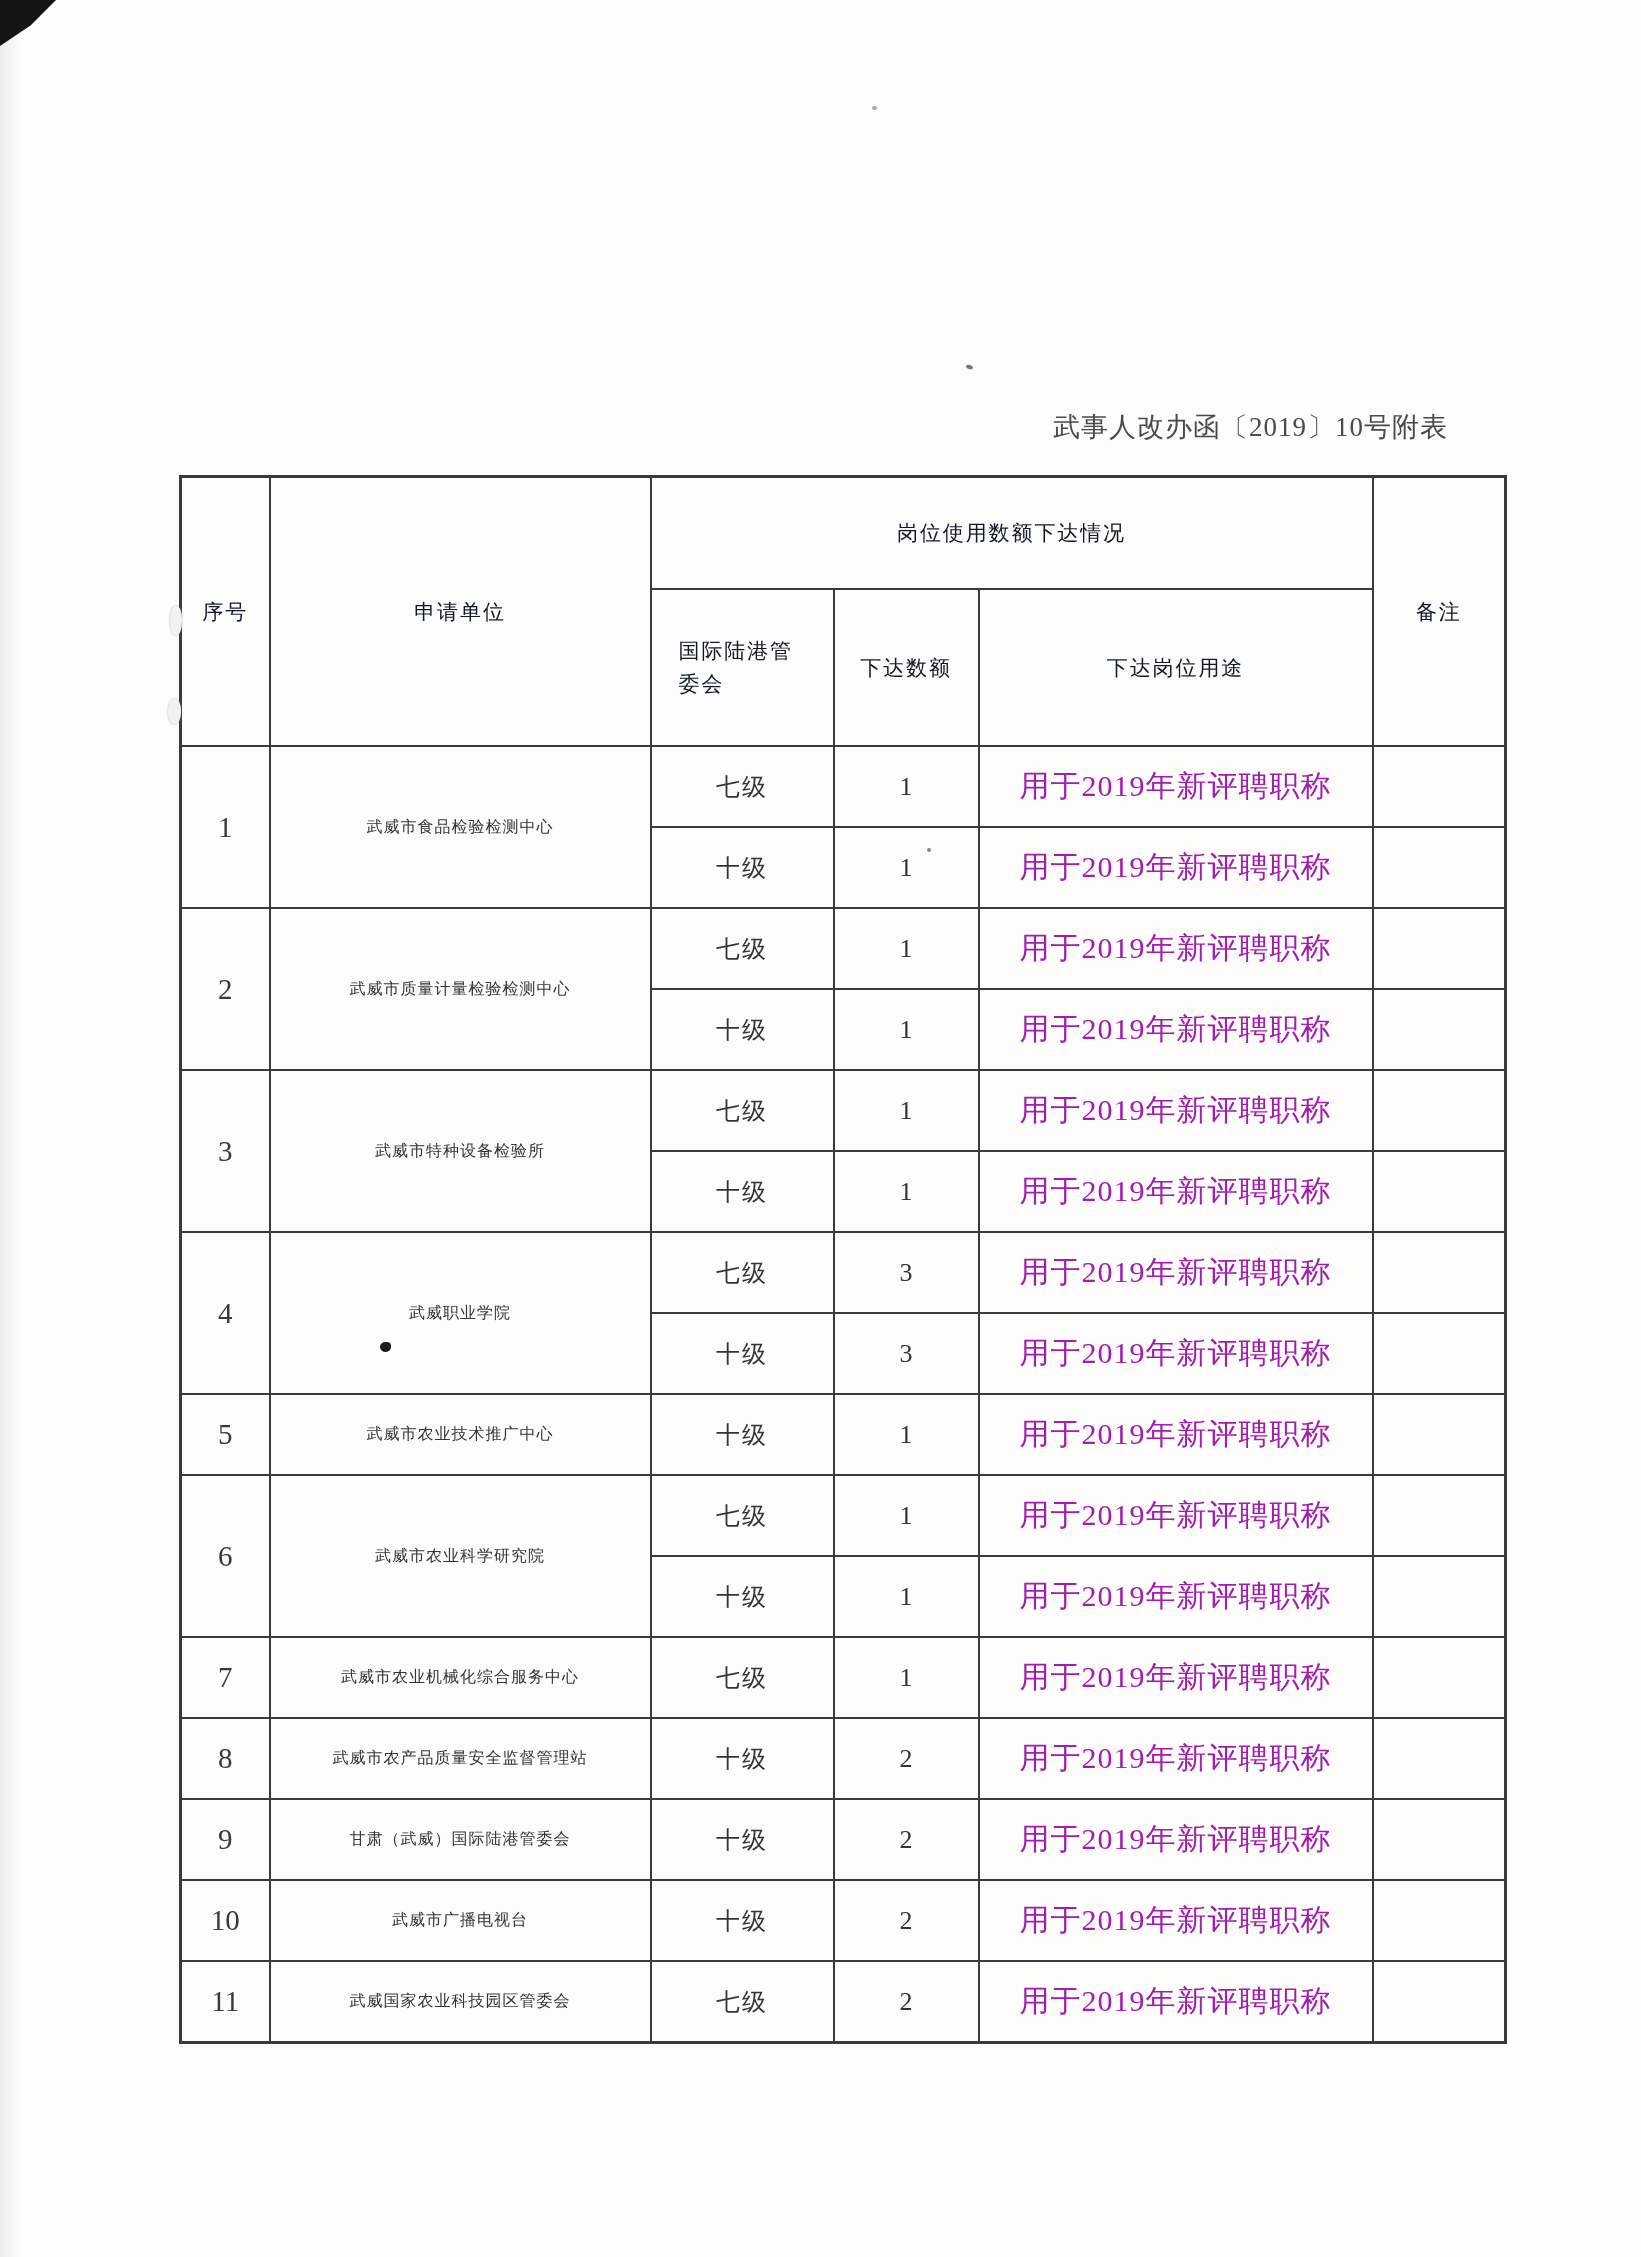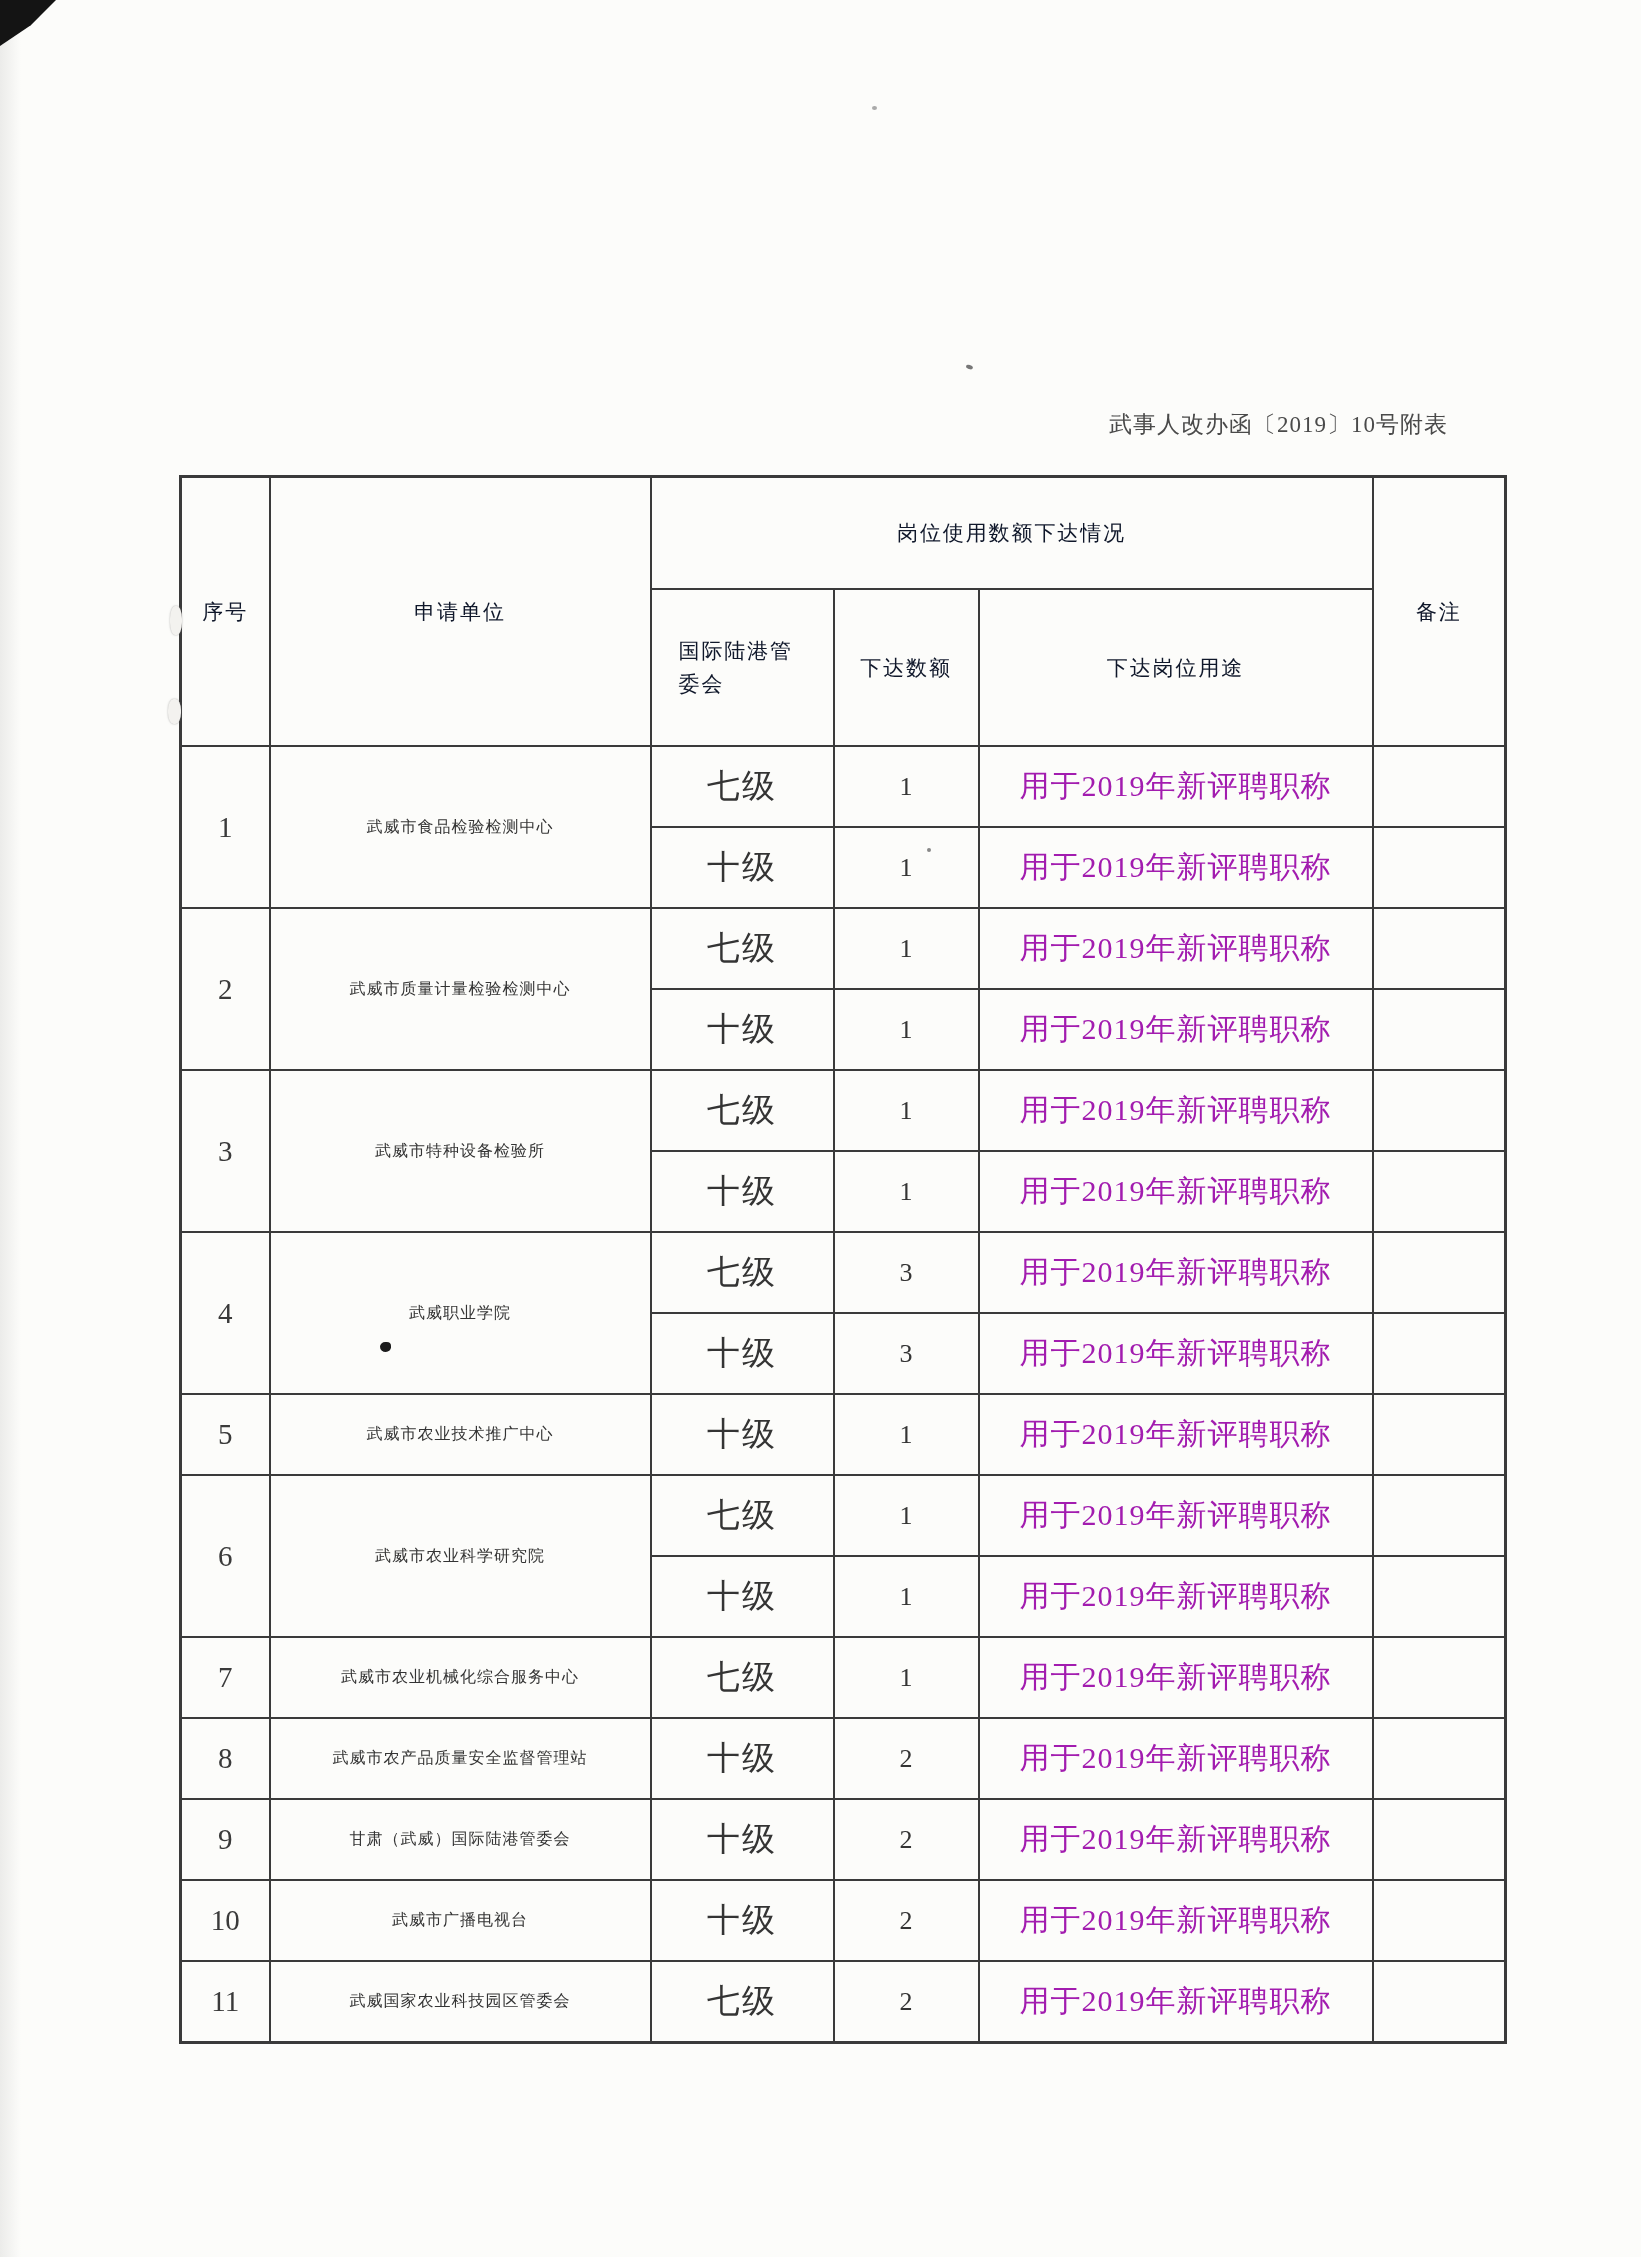--- a/index.html
+++ b/index.html
@@ -20,21 +20,21 @@
     background:linear-gradient(to right, rgba(90,90,90,0.10), rgba(90,90,90,0));
   }
   .title {
     position:absolute; left:0; top:288; width:1641px;
     margin:0; text-align:center;
     font-size:56px; font-weight:bold; letter-spacing:3.9px;
     color:#2d2d2d;
   }
   .docref {
     position:absolute; top:409px; right:193px;
-    font-size:23px; color:#4a4a4a; letter-spacing:1px;
+    font-size:27px; color:#4a4a4a; letter-spacing:1px;
   }
   table.quota {
     position:absolute; left:179px; top:475px;
     width:1326px;
     border-collapse:collapse; table-layout:fixed;
     color:#333;
   }
   table.quota, table.quota th, table.quota td {
     border:2.9px solid #3a3a3a;
   }
@@ -48,21 +48,21 @@
   tr.hdr-group th.group-hd { height:108px; }
   tr.hdr-sub th { height:153px; }
   .wrap4 { display:inline-block; width:127px; text-align:left; line-height:1.55; }
   tbody td {
     height:79px; text-align:center; vertical-align:middle;
     font-size:27px; color:#343434; padding:0 3.9px;
     white-space:nowrap; overflow:visible;
   }
   td.seq   { font-size:29px; color:#3a3a3a; }
   td.unit  { font-size:16px; letter-spacing:1px; }
-  td.level { font-size:33px; letter-spacing:1.9px;text-align:center; }
+  td.level { font-size:24px; letter-spacing:1.9px;text-align:center; }
   td.quota { font-size:26px; }
   td.usage { font-size:30px; letter-spacing:1px; color:#a21caf; }
   
   .artifact { position:absolute; pointer-events:none; }
   .corner-mark {
     left:0; top:0; width:56px; height:46px; background:#141414;
     clip-path:polygon(0 0, 100% 0, 55% 55%, 0 100%);
   }
   .white-blob {
     background:#f3f2ef; border-radius:45%;

